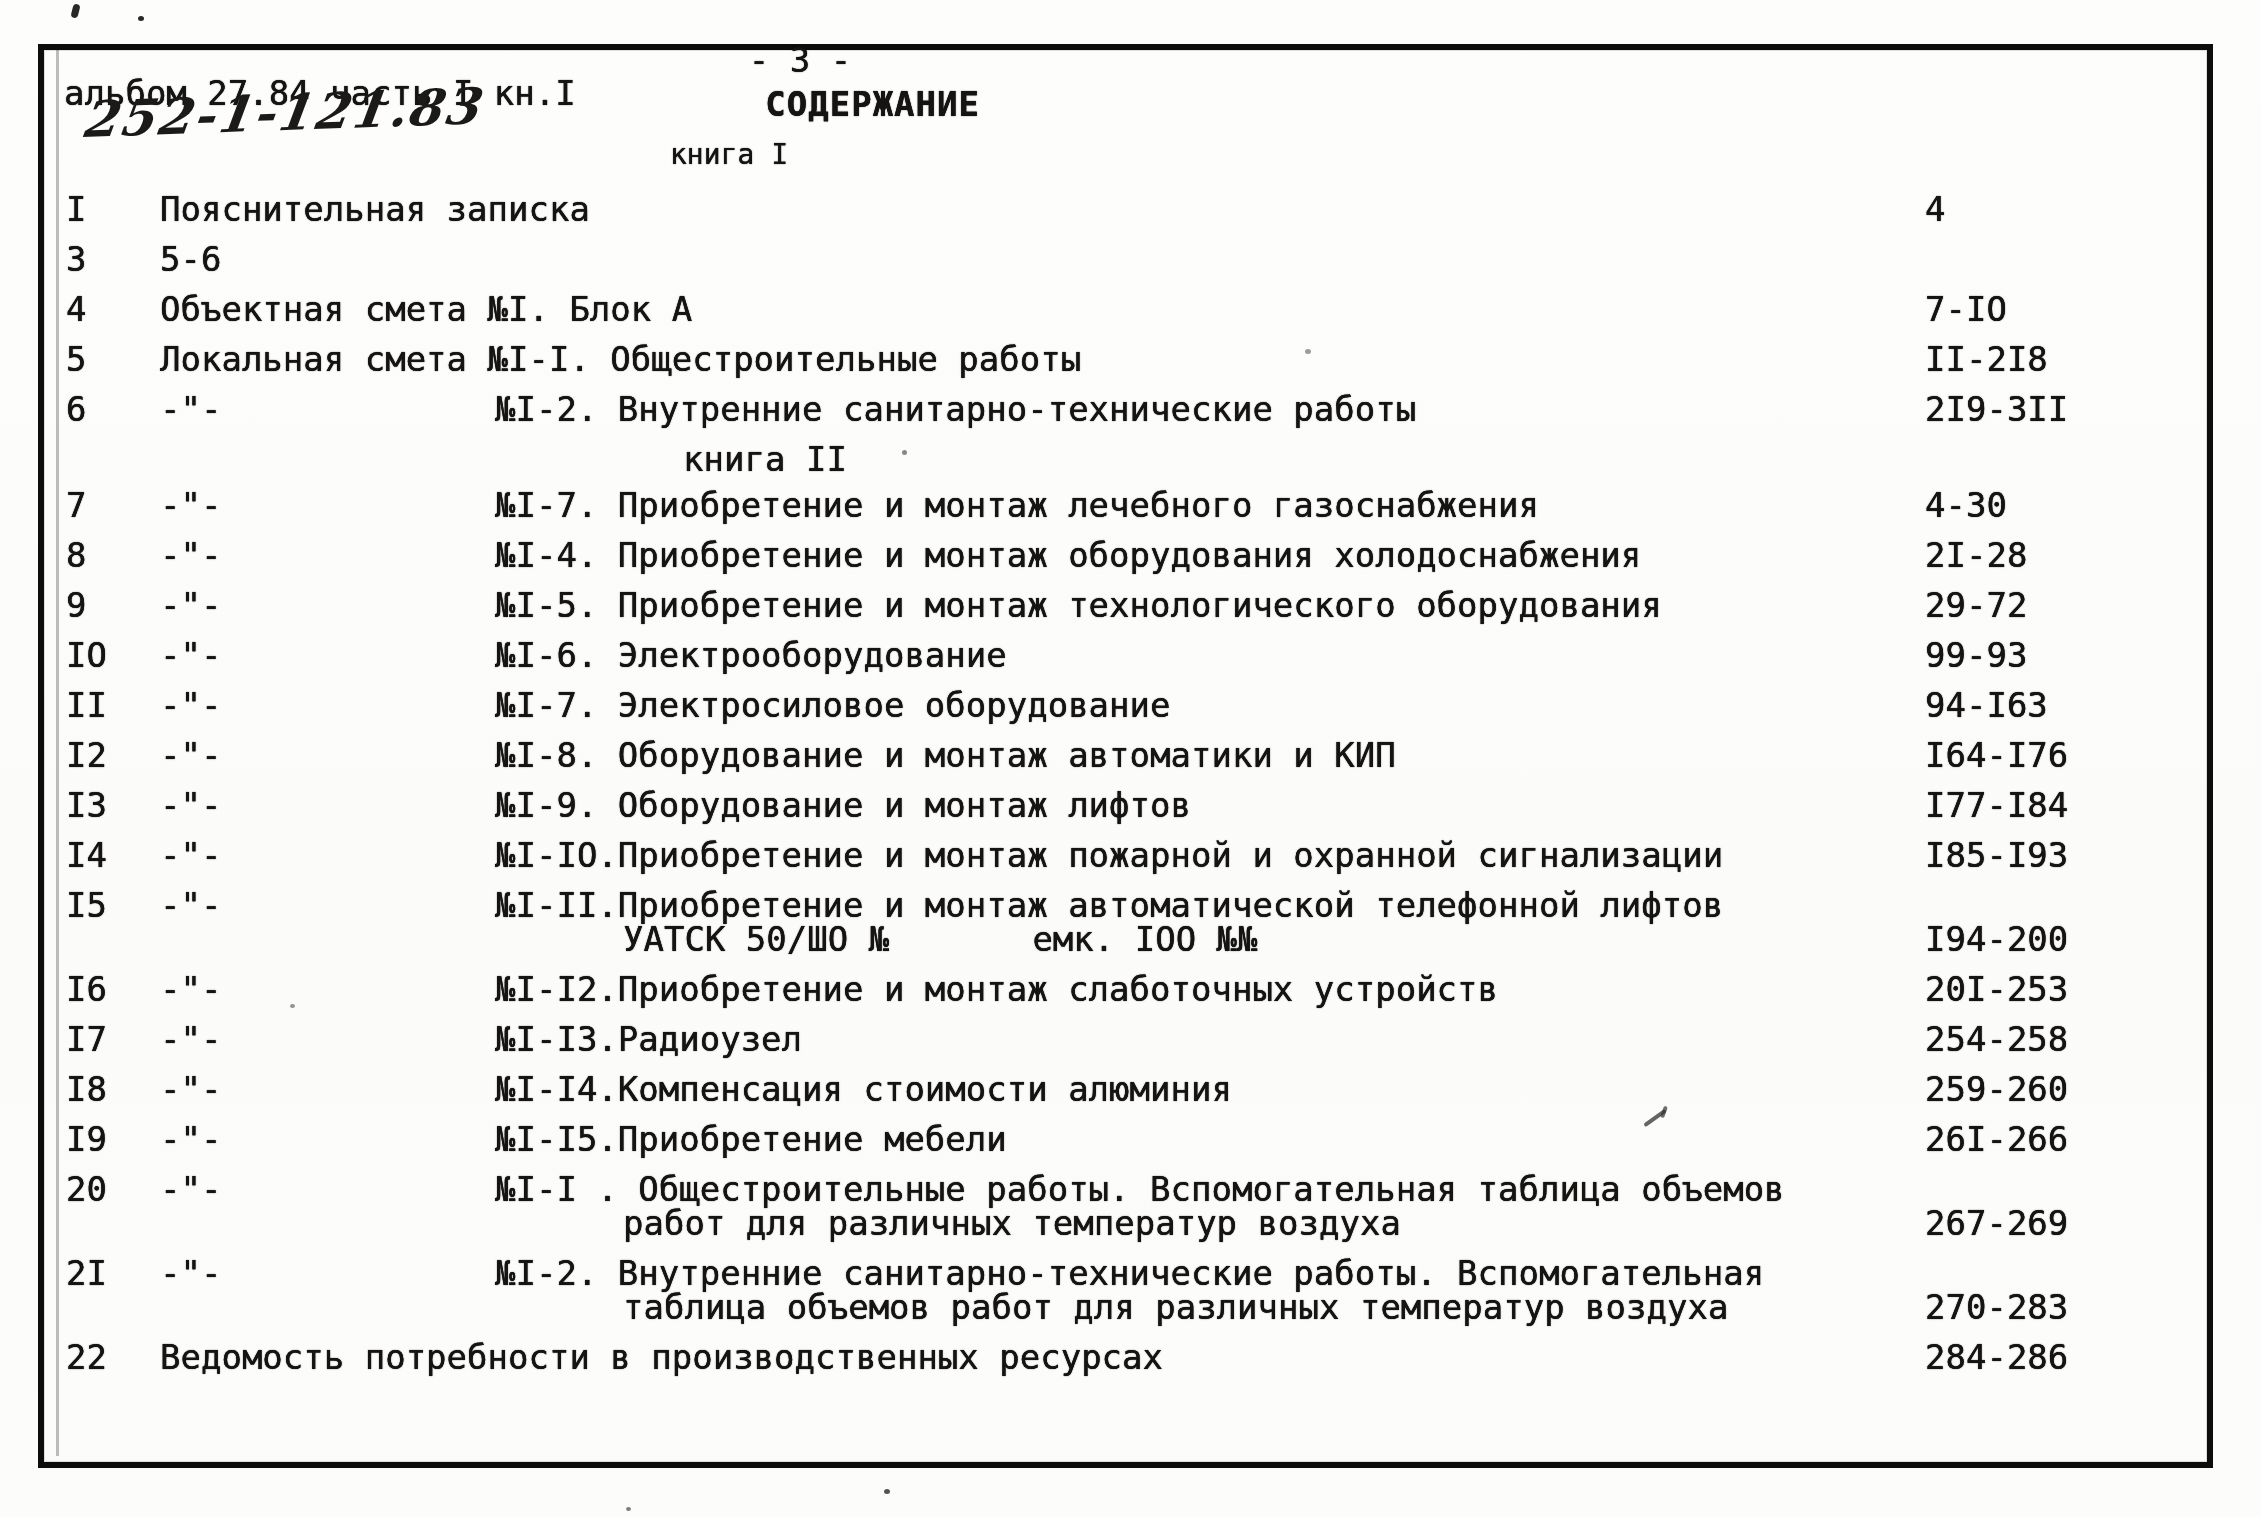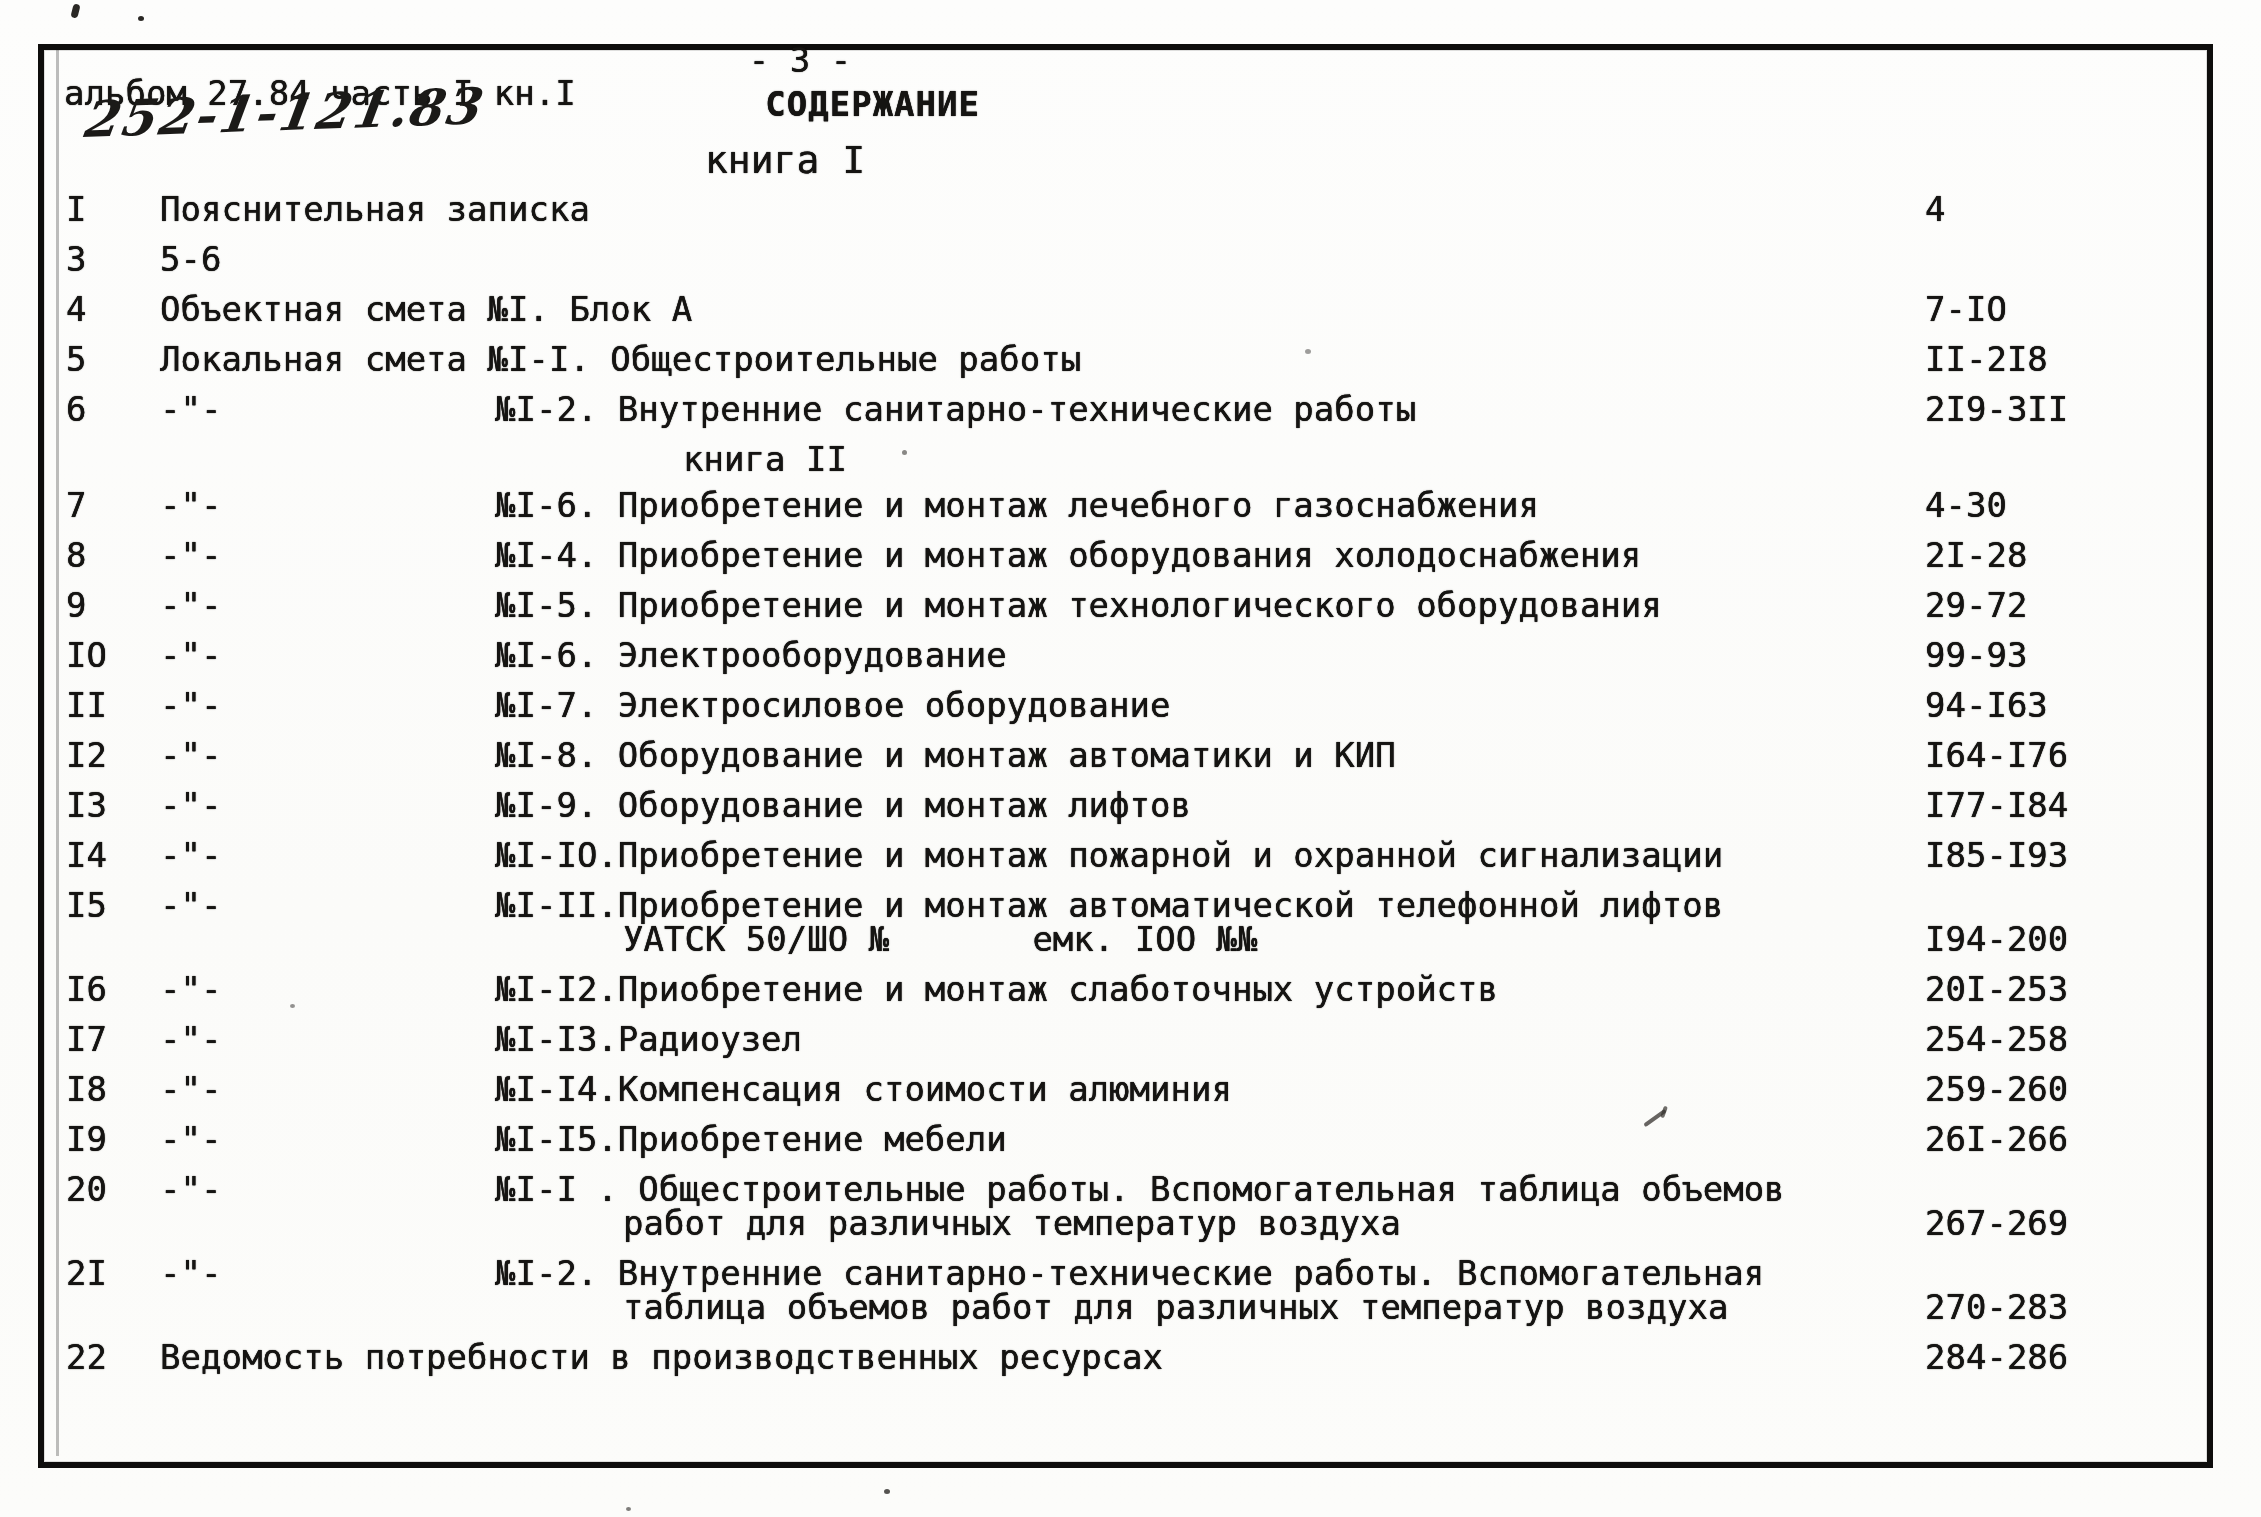--- a/index.html
+++ b/index.html
@@ -23,21 +23,21 @@
   }
   .hdr-album{position:absolute;left:64px;top:52px;font-size:34px;margin-top:21px;}
   .hdr-hand{
     position:absolute;left:86px;top:90px;
     font-family:"DejaVu Serif",serif;font-style:italic;font-weight:bold;
     font-size:50px;letter-spacing:2px;color:#1b1a18;
     transform:skewX(-12deg) rotate(-2deg);transform-origin:left center;
   }
   .hdr-pageno{position:absolute;left:700px;top:40px;width:200px;text-align:center;font-size:34px;}
   .hdr-title{position:absolute;left:600px;top:84px;width:380px;text-align:right;font-size:34px;font-weight:bold;letter-spacing:1px;}
-  .hdr-book1{position:absolute;left:650px;top:138px;width:270px;text-align:center;font-size:38px;}
+  .hdr-book1{position:absolute;left:670px;top:138px;width:270px;font-size:28px;}
 
   .toc{position:absolute;left:60px;top:192px;width:2155px;font-size:34px;}
   .toc-row{display:grid;grid-template-columns:100px 1765px 290px;line-height:34px;margin-bottom:16px;}
   .num{padding-left:6px;}
   .body{white-space:pre-wrap;}
   .ditto{display:inline-block;width:335px;vertical-align:top;}
   .smeta{display:inline-block;width:1420px;vertical-align:top;white-space:pre-wrap;}
   .line2{padding-left:128px;white-space:pre-wrap;}
   .pages{display:flex;align-items:flex-end;}
   .section-row{line-height:34px;margin-bottom:12px;width:1410px;text-align:center;font-size:34px;}
@@ -90,21 +90,21 @@
         <div class="pages typed">II-2I8</div>
       </div>
       <div class="toc-row">
         <span class="num typed">6</span>
         <div class="body"><span class="ditto typed">-"-</span><div class="smeta typed"><div>№I-2. Внутренние санитарно-технические работы</div></div></div>
         <div class="pages typed">2I9-3II</div>
       </div>
       <div class="section-row typed">книга II</div>
       <div class="toc-row">
         <span class="num typed">7</span>
-        <div class="body"><span class="ditto typed">-"-</span><div class="smeta typed"><div>№I-6. Приобретение и монтаж лечебного газоснабжения</div></div></div>
+        <div class="body"><span class="ditto typed">-"-</span><div class="smeta typed"><div>№I-7. Приобретение и монтаж лечебного газоснабжения</div></div></div>
         <div class="pages typed">4-30</div>
       </div>
       <div class="toc-row">
         <span class="num typed">8</span>
         <div class="body"><span class="ditto typed">-"-</span><div class="smeta typed"><div>№I-4. Приобретение и монтаж оборудования холодоснабжения</div></div></div>
         <div class="pages typed">2I-28</div>
       </div>
       <div class="toc-row">
         <span class="num typed">9</span>
         <div class="body"><span class="ditto typed">-"-</span><div class="smeta typed"><div>№I-5. Приобретение и монтаж технологического оборудования</div></div></div>

